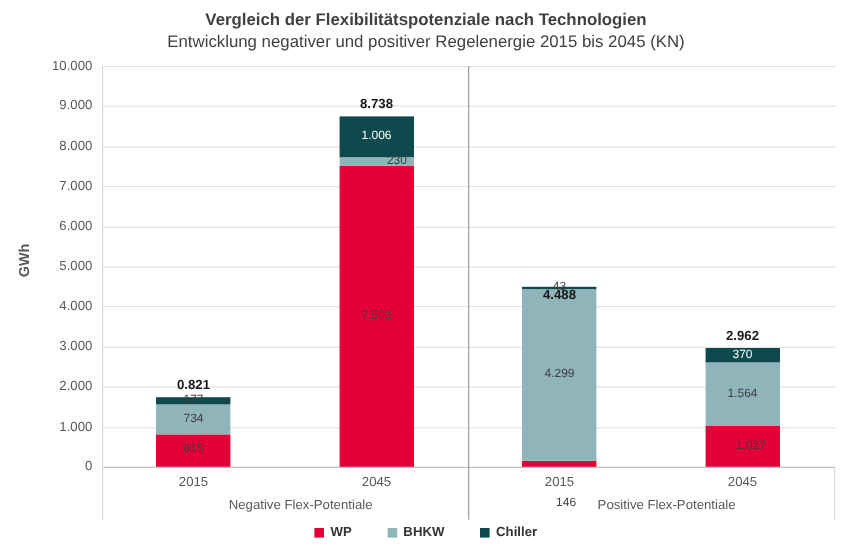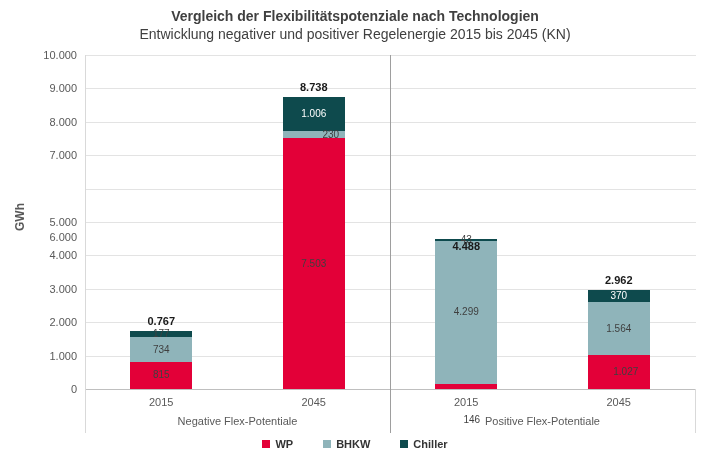--- a/index.html
+++ b/index.html
@@ -10,21 +10,21 @@
   .ylab{position:absolute;left:6px;top:210px;transform:rotate(-90deg);transform-origin:center;font-size:12px;font-weight:bold;color:#595959;}
   .plot{position:absolute;left:85px;top:55px;width:610px;height:334px;border-left:1px solid #d9d9d9;}
   .grid{position:absolute;left:0;width:610px;height:0;border-top:1px solid #e3e3e3;}
   .grid.zero{border-top:1px solid #bfbfbf;}
   .ytick{position:absolute;width:75px;text-align:right;font-size:11px;color:#595959;}
   .divider{position:absolute;width:0;border-left:1px solid #9e9e9e;}
   .bar-seg{position:absolute;}
   .seg-label{position:absolute;text-align:center;font-size:10px;color:#3f3f3f;line-height:12px;z-index:3;}
   .total-label{position:absolute;text-align:center;font-size:11px;font-weight:bold;color:#1a1a1a;z-index:3;}
   .xcat{position:absolute;text-align:center;font-size:11px;color:#595959;}
-  .xgroup{position:absolute;text-align:center;font-size:11px;color:#595959;}
+  .xgroup{position:absolute;text-align:center;font-size:11px;color:#595959;padding-left:13px;}
   .strip-line{position:absolute;width:0;border-left:1px solid #d9d9d9;}
   .legend{position:absolute;left:0;top:438px;width:710px;display:flex;justify-content:center;gap:30px;}
   .legend-item{display:flex;align-items:center;gap:5px;}
   .legend-swatch{width:8px;height:8px;display:inline-block;}
   .legend-text{font-size:11px;font-weight:bold;color:#333;}
 </style>
 </head>
 <body>
 
 <div class="chart">
@@ -58,35 +58,35 @@
         <div class="legend-swatch" style="background: rgb(14, 74, 77);"></div>
         <div class="legend-text">Chiller</div>
       </div>
     </div>
 <div class="ytick" style="left: 2px; top: 383px;">0</div>
     <div class="ytick" style="left: 2px; top: 349.6px;">1.000</div>
     <div class="ytick" style="left: 2px; top: 316.2px;">2.000</div>
     <div class="ytick" style="left: 2px; top: 282.8px;">3.000</div>
     <div class="ytick" style="left: 2px; top: 249.4px;">4.000</div>
     <div class="ytick" style="left: 2px; top: 216px;">5.000</div>
-    <div class="ytick" style="left: 2px; top: 182.6px; margin-top: 48px;">6.000</div>
+    <div class="ytick" style="left: 2px; top: 182.6px;">6.000</div>
     <div class="ytick" style="left: 2px; top: 149.2px;">7.000</div>
     <div class="ytick" style="left: 2px; top: 115.8px;">8.000</div>
     <div class="ytick" style="left: 2px; top: 82.4px;">9.000</div>
     <div class="ytick" style="left: 2px; top: 49px;">10.000</div>
     <div class="divider" style="left: 390px; top: 55px; height: 378px; border-color: rgb(158, 158, 158);"></div>
     <div class="strip-line" style="left: 85px; top: 389px; height: 44px;"></div>
     <div class="strip-line" style="left: 695px; top: 389px; height: 44px;"></div>
     <div class="bar-seg" style="left: 130.25px; width: 62px; top: 361.779px; height: 27.221px; background: rgb(227, 0, 56);"></div>
     <div class="seg-label" style="left: 130.25px; width: 62px; top: 369.389px; color: rgb(63, 63, 63);">815</div>
     <div class="bar-seg" style="left: 130.25px; width: 62px; top: 337.263px; height: 24.5156px; background: rgb(143, 180, 186);"></div>
     <div class="seg-label" style="left: 130.25px; width: 62px; top: 343.521px; color: rgb(63, 63, 63);">734</div>
     <div class="bar-seg" style="left: 130.25px; width: 62px; top: 331.352px; height: 5.9118px; background: rgb(14, 74, 77);"></div>
     <div class="seg-label" style="left: 130.25px; width: 62px; top: 328.308px; color: rgb(63, 63, 63);">177</div>
-    <div class="total-label" style="left: 116.25px; width: 90px; top: 315.352px;">0.767</div>
+    <div class="total-label" style="left: 116.25px; width: 90px; top: 315.352px;">0.821</div>
     <div class="xcat" style="left: 116.25px; width: 90px; top: 396px;">2015</div>
     <div class="bar-seg" style="left: 282.75px; width: 62px; top: 138.4px; height: 250.6px; background: rgb(227, 0, 56);"></div>
     <div class="seg-label" style="left: 282.75px; width: 62px; top: 257.7px; color: rgb(63, 63, 63);">7.503</div>
     <div class="bar-seg" style="left: 282.75px; width: 62px; top: 130.718px; height: 7.682px; background: rgb(143, 180, 186);"></div>
     <div class="seg-label" style="left: 282.75px; width: 62px; top: 128.559px; color: rgb(63, 63, 63); padding-left: 17px;">230</div>
     <div class="bar-seg" style="left: 282.75px; width: 62px; top: 97.1174px; height: 33.6004px; background: rgb(14, 74, 77);"></div>
     <div class="seg-label" style="left: 282.75px; width: 62px; top: 107.918px; color: rgb(255, 255, 255);">1.006</div>
     <div class="total-label" style="left: 268.75px; width: 90px; top: 81.1174px;">8.738</div>
     <div class="xcat" style="left: 268.75px; width: 90px; top: 396px;">2045</div>
     <div class="xgroup" style="left: 85px; width: 305px; top: 415px;">Negative Flex-Potentiale</div>

